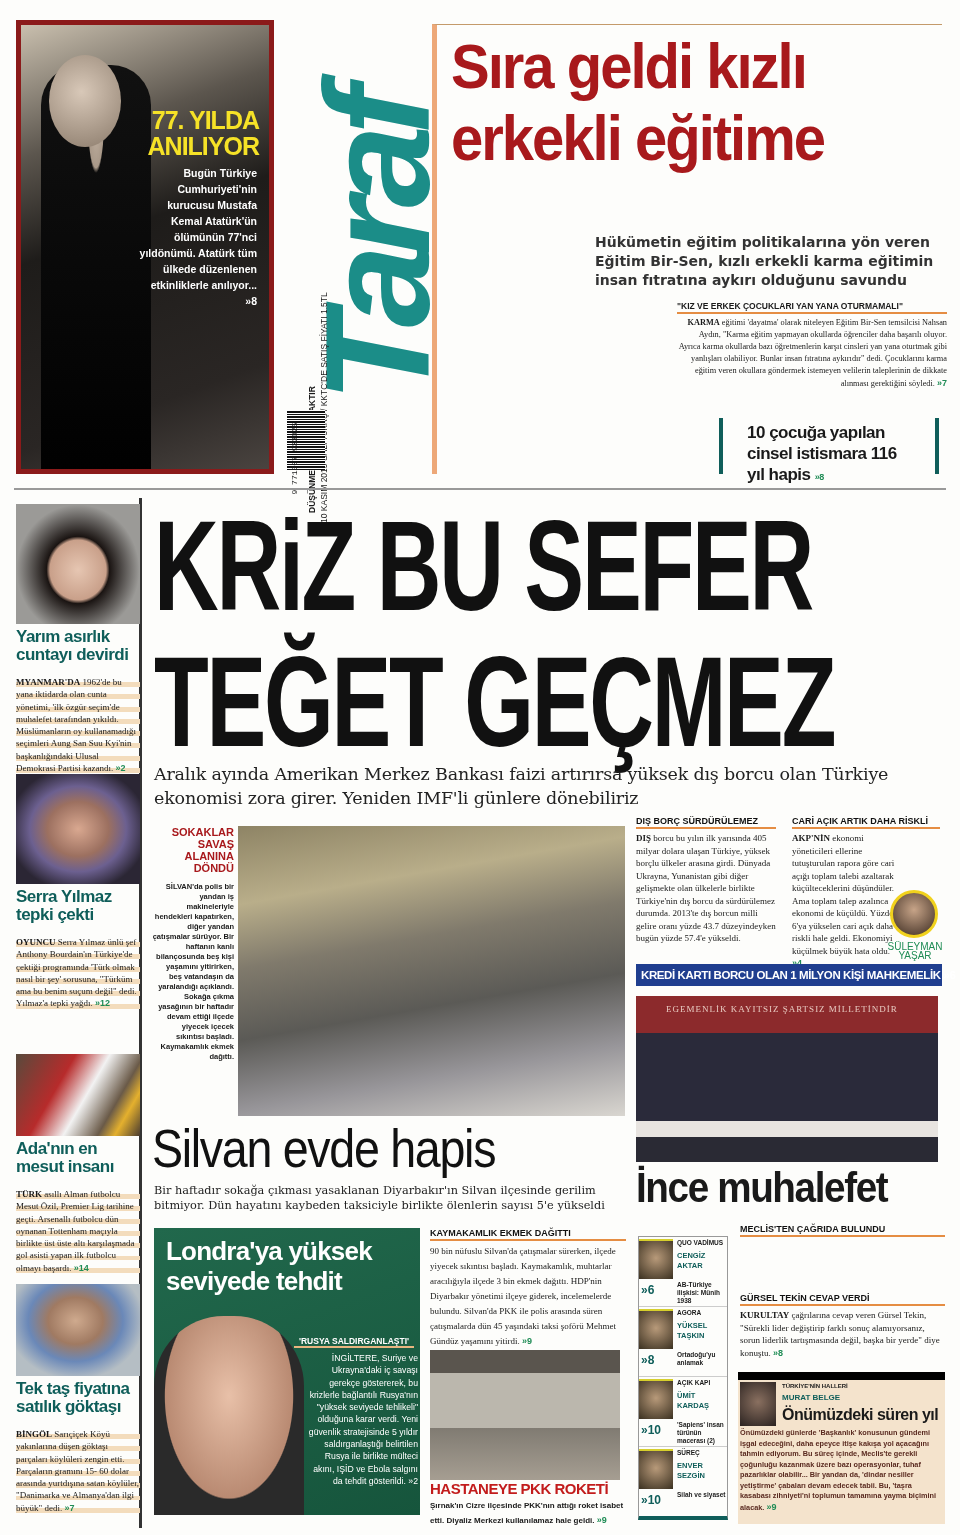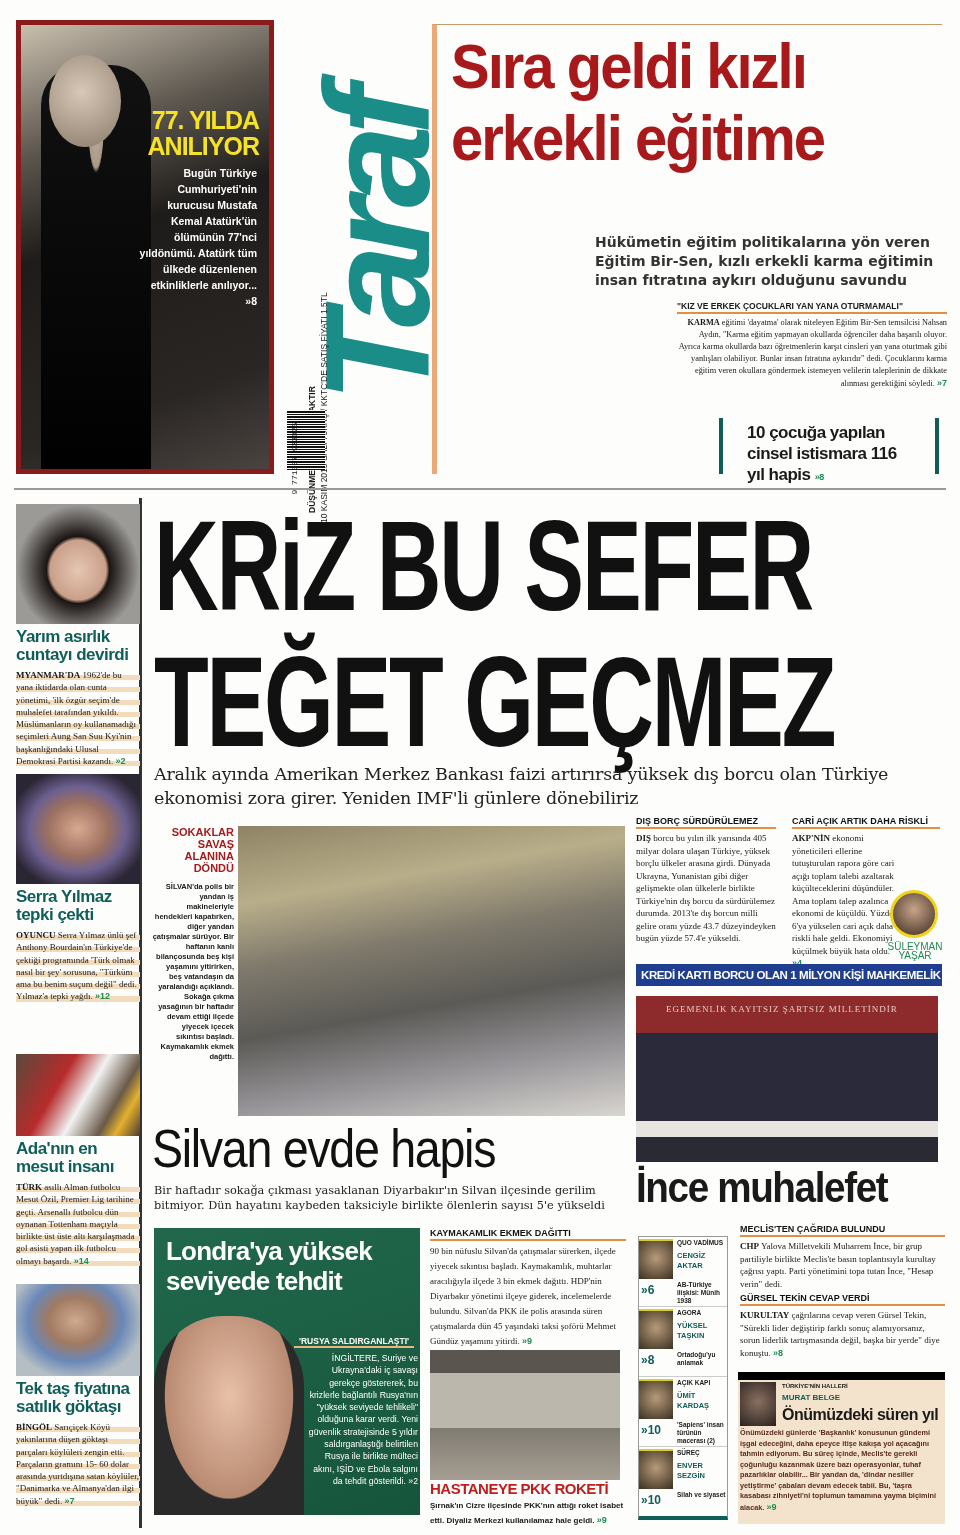--- a/index.html
+++ b/index.html
@@ -29,21 +29,21 @@
 #t-sbody{position:absolute;left:240px;top:292px;width:270px;font-size:8.3px;line-height:12px;text-align:right}
 #t-box{position:absolute;left:282px;top:393px;width:220px;height:56px;border-left:4px solid #0f5e5a;border-right:4px solid #0f5e5a;padding:4px 24px;font-family:"Liberation Sans",sans-serif;font-weight:bold;font-size:17px;line-height:21px;letter-spacing:-0.5px}
 .ref{color:#1f8c55;font-family:"Liberation Sans",sans-serif;font-weight:bold;font-size:9px}
 
 #hr1{left:14px;top:488px;width:932px;height:2px;background:#999}
 
 #leftcol{left:12px;top:498px;width:130px;height:1030px;border-right:3px solid #333}
 .lstory{position:absolute;left:4px;width:124px}
 .lphoto{width:124px;height:120px}
 .lhead{font-family:"Liberation Sans",sans-serif;font-weight:bold;font-size:17px;line-height:18px;color:#0f5e5a;letter-spacing:-0.5px;margin-top:4px}
-.lbody{font-size:9px;line-height:12.3px;margin-top:5px;background:repeating-linear-gradient(180deg,transparent 0 6px,#f3dcbc 6px 11px,transparent 11px 12.3px)}
+.lbody{font-size:9px;line-height:12.3px;margin-top:12px;background:repeating-linear-gradient(180deg,transparent 0 6px,#f3dcbc 6px 11px,transparent 11px 12.3px)}
 .lbody b{font-weight:bold}
 
 #kriz{left:154px;top:498px;width:790px;font-family:"Liberation Sans",sans-serif;font-weight:bold;font-size:118px;line-height:126px;letter-spacing:-3px;transform:scaleX(0.76) scaleY(1.08);transform-origin:top left;white-space:nowrap;color:#111}
 #krizdeck{left:154px;top:762px;width:790px;font-family:"DejaVu Serif",serif;font-size:17.5px;line-height:24px;color:#222;letter-spacing:-0.2px}
 
 #silvphoto{left:238px;top:826px;width:387px;height:290px;background:linear-gradient(170deg,#8e8465 0%,#b9ae8a 22%,#807a6c 40%,#5b5a56 60%,#98969a 80%,#d9d6d0 100%)}
 #silvside{left:152px;top:826px;width:82px;height:290px;text-align:right}
 #silvside .h{font-family:"Liberation Sans",sans-serif;font-weight:bold;font-size:11px;line-height:12px;color:#a8191c}
 #silvside .b{font-family:"Liberation Sans",sans-serif;font-weight:bold;font-size:7.5px;line-height:10px;margin-top:8px}
 #silvhead{left:152px;top:1120px;width:470px;font-family:"Liberation Sans",sans-serif;font-size:53px;line-height:58px;letter-spacing:-1.5px;color:#111;transform:scaleX(0.88);transform-origin:left top;white-space:nowrap}
@@ -225,21 +225,20 @@
     <div class="ph"></div>
     <div class="sec">SÜREÇ</div>
     <div class="nm">ENVER SEZGİN</div>
     <div class="pg">»10</div>
     <div class="ti">Silah ve siyaset</div>
   </div>
 </div>
 
 <div id="meclis" class="abs">
   <div class="sech">MECLİS'TEN ÇAĞRIDA BULUNDU</div>
-  <div class="sbody"><b>CHP</b><span> Yalova Milletvekili Muharrem İnce, bir grup partiliyle birlikte Meclis'te basın toplantısıyla kurultay çağrısı yaptı. Parti yönetimini topa tutan İnce, "Hesap verin" dedi.</span></div>
 </div>
 <div id="gursel" class="abs">
   <div class="sech">GÜRSEL TEKİN CEVAP VERDİ</div>
   <div class="sbody"><b>KURULTAY</b><span> çağrılarına cevap veren Gürsel Tekin, "Sürekli lider değiştirip farklı sonuç alamıyorsanız, sorun liderlik tartışmasında değil, başka bir yerde" diye konuştu.</span> <span class="ref">»8</span></div>
 </div>
 
 <div id="murat" class="abs">
   <div class="ph"></div>
   <div class="sec">TÜRKİYE'NİN HALLERİ</div>
   <div class="nm">MURAT BELGE</div>

